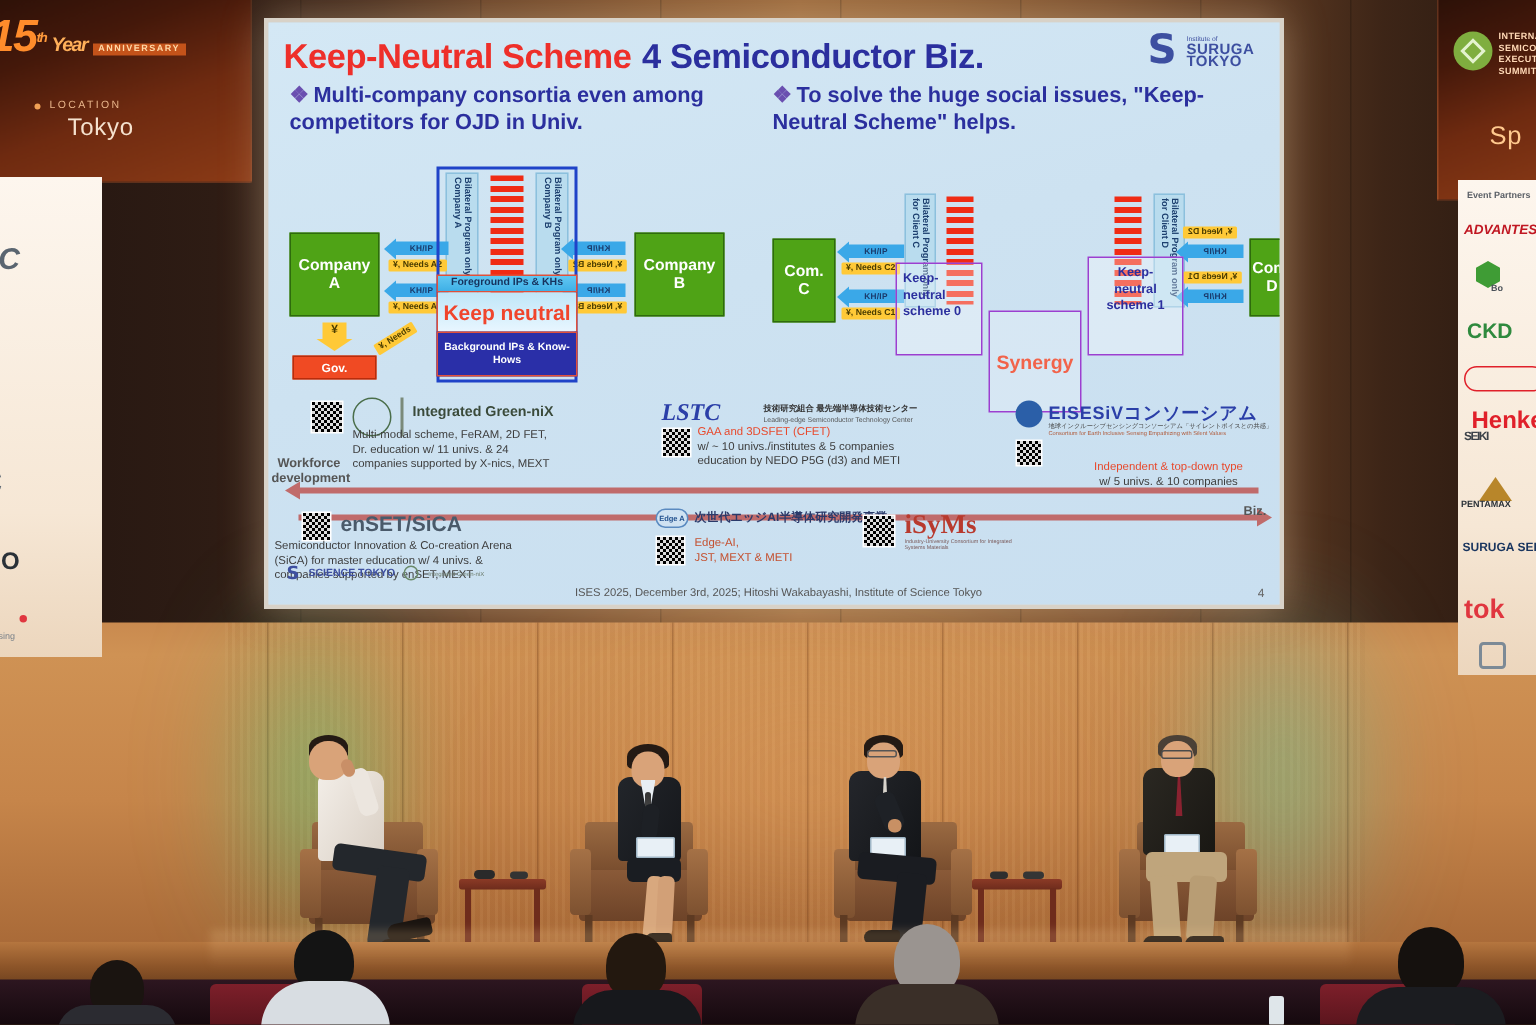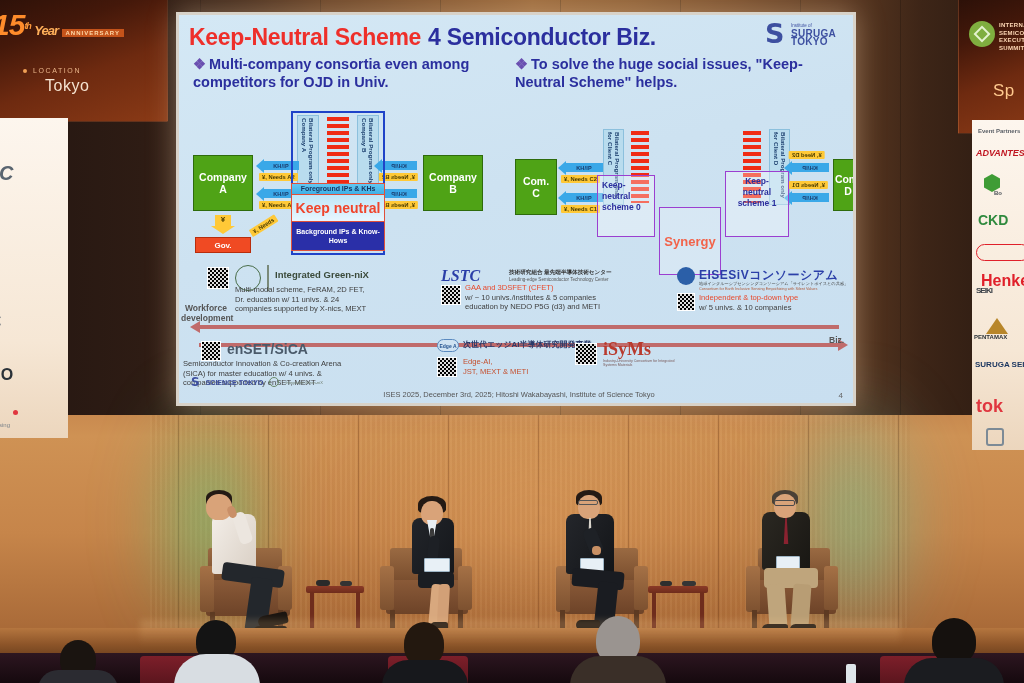--- a/index.html
+++ b/index.html
@@ -533,21 +533,21 @@
         <span class="hl-red">GAA and 3DSFET (CFET)</span><br>
         <span>w/ ~ 10 univs./institutes &amp; 5 companies</span><br>
         <span>education by NEDO P5G (d3) and METI</span>
       </div>
 
       <div style="position:absolute; left:498px; top:252px; width:18px; height:18px; border-radius:50%; background:#2b5fa8;"></div>
       <div class="prog-title" style="left:520px; top:252px; font-size:12px; color:#2b3fa8; letter-spacing:0.5px;">EISESiVコンソーシアム</div>
       <div style="position:absolute; left:520px; top:266px; font-size:4.2px; color:#444;">地球インクルーシブセンシングコンソーシアム「サイレントボイスとの共感」</div>
       <div style="position:absolute; left:520px; top:272px; font-size:3.8px; color:#b05a3a;">Consortium for Earth Inclusive Sensing Empathizing with Silent Values</div>
       <div class="qr" style="left:498px; top:278px; width:18px; height:18px;"></div>
-      <div class="prog-body" style="left:520px; top:278px; width:160px;">
+      <div class="prog-body" style="left:520px; top:291px; width:160px;text-align:center;">
         <span class="hl-red">Independent &amp; top-down type</span><br>
         <span>w/ 5 univs. &amp; 10 companies</span>
       </div>
 
       <div class="arrow-bar left" style="left:20px; top:310px; width:640px;"></div>
       <div class="arrow-bar right" style="left:20px; top:328px; width:640px;"></div>
       <div class="axis-label" style="left:6px; top:288px;">Workforce</div>
       <div class="axis-label" style="left:2px; top:298px;">development</div>
       <div class="axis-label" style="left:650px; top:320px;">Biz.</div>
 

